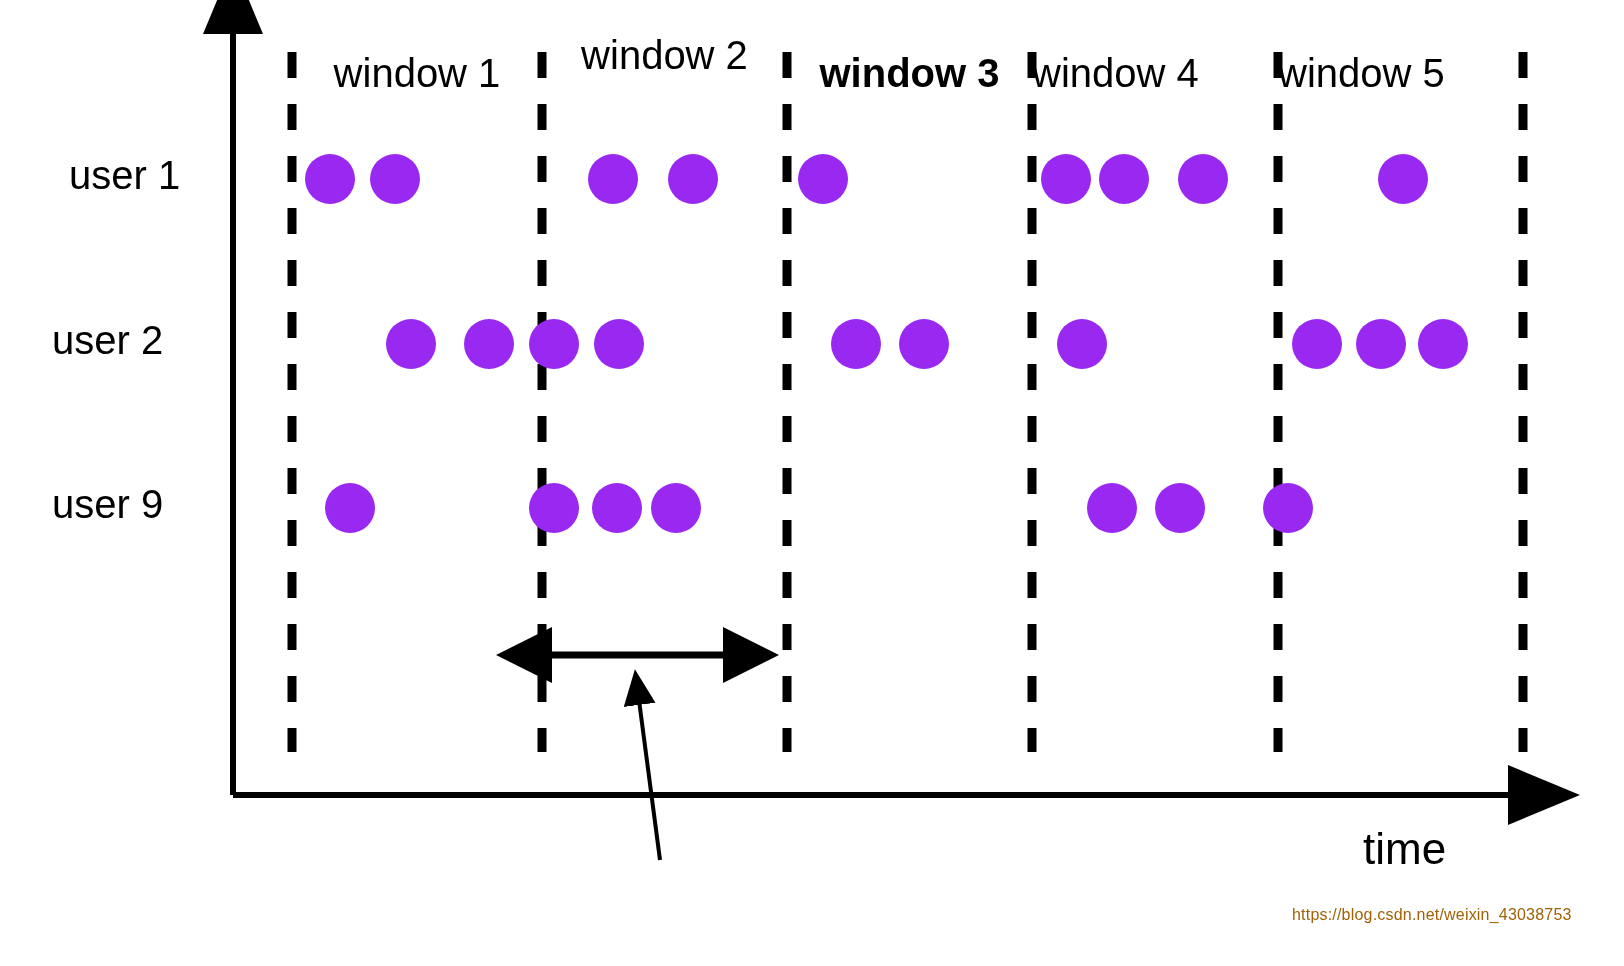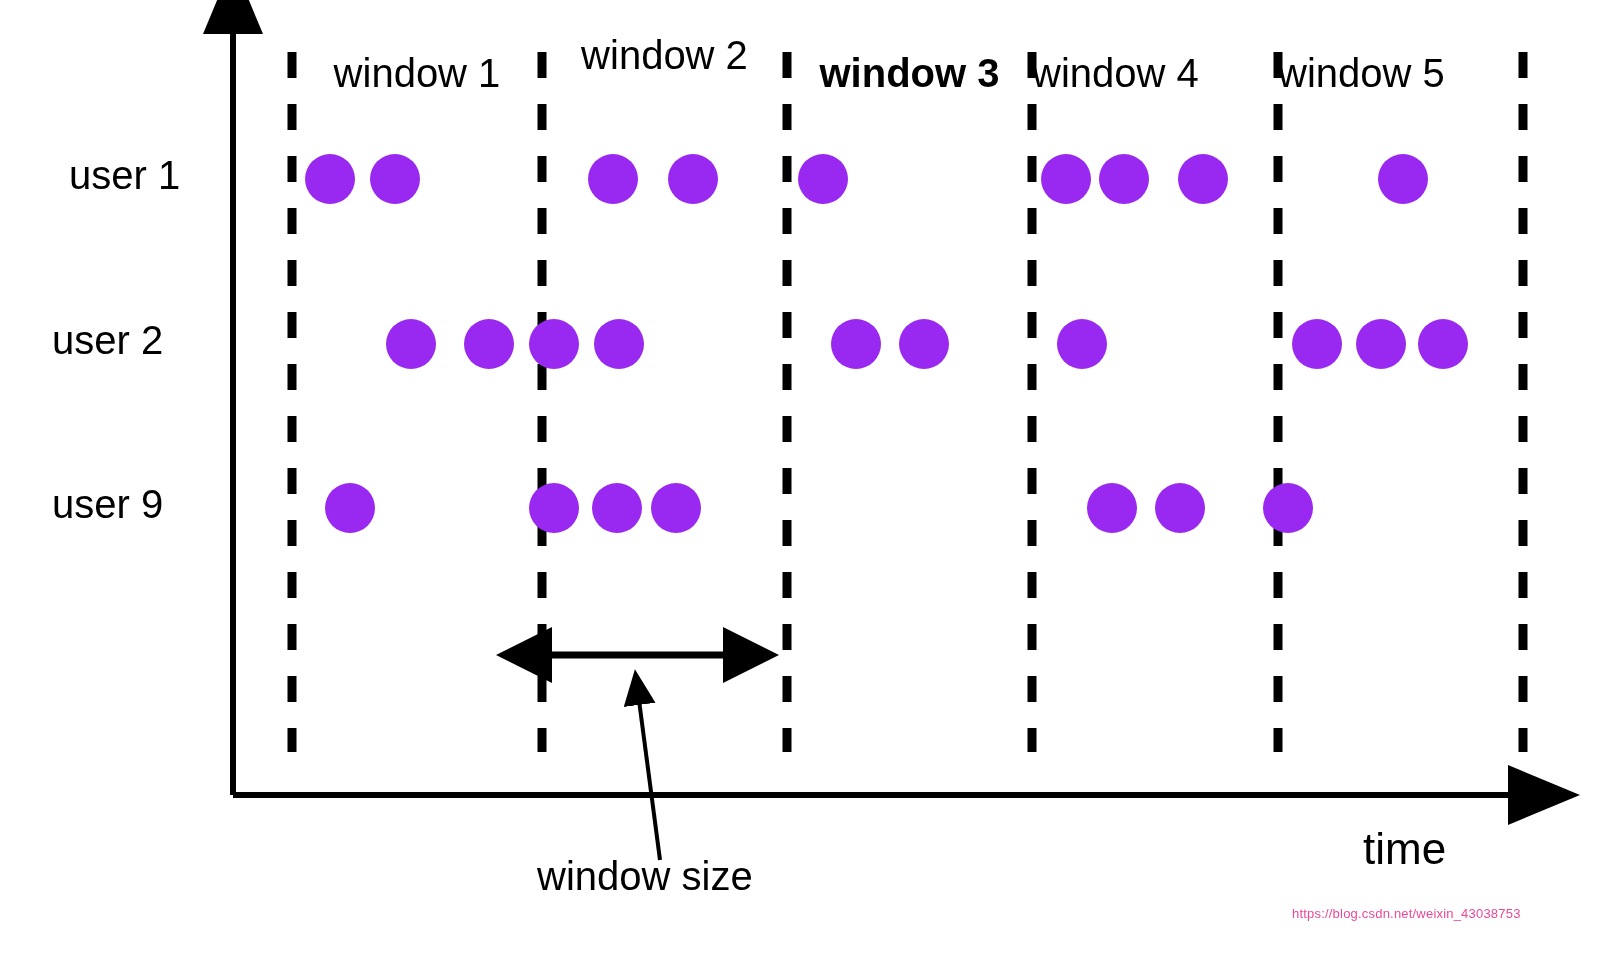--- a/index.html
+++ b/index.html
@@ -4,21 +4,21 @@
 <style>
   html,body{margin:0;padding:0;background:#ffffff;}
   body{width:1624px;height:966px;font-family:"Liberation Sans",sans-serif;}
   #stage{position:relative;width:1624px;height:966px;overflow:hidden;background:#fff;}
   svg#canvas{position:absolute;left:0;top:0;width:1624px;height:966px;}
   .lbl{position:absolute;white-space:nowrap;color:#000;}
   .user-label{font-size:40px;}
   .win-label{font-size:40px;}
   .time-label{font-size:44px;}
   .wsize-label{font-size:40px;}
-  .watermark{position:absolute;font-size:13px;color:#ec4899;white-space:nowrap;letter-spacing:.2px;}
+  .watermark{position:absolute;font-size:16px;color:#a16207;white-space:nowrap;letter-spacing:.2px;}
 </style>
 </head>
 <body>
 
 <div id="stage">
 
   <svg id="canvas" viewBox="0 0 1624 966">
     <defs>
       <marker id="axArrow" markerWidth="14" markerHeight="14" refX="2" refY="5" orient="auto" markerUnits="strokeWidth">
         <path d="M0,0 L12,5 L0,10 z" fill="#000"></path>
@@ -88,16 +88,15 @@
   <div id="window-labels">
       <div class="lbl win-label" style="left: 292px; width: 250px; text-align: center; top: 51px;">window 1</div>
       <div class="lbl win-label" style="left: 542px; width: 245px; text-align: center; top: 33px;">window 2</div>
       <div class="lbl win-label" style="left: 787px; width: 245px; text-align: center; top: 51px; font-weight: bold;">window 3</div>
       <div class="lbl win-label" style="left: 1032px; width: 246px; text-align: left; top: 51px;">window 4</div>
       <div class="lbl win-label" style="left: 1278px; width: 245px; top: 51px;">window 5</div>
     </div>
 
   <div class="lbl time-label" id="time-label" style="left:1363px;top:824px;">time</div>
 
-  <div class="lbl wsize-label" id="window-size-label" style="left: 537px; top: 854px;">window size</div>
 
   <div class="watermark" id="watermark" style="left: 1292px; top: 906px;">https://blog.csdn.net/weixin_43038753</div>
 </div>
 
 </body></html>

